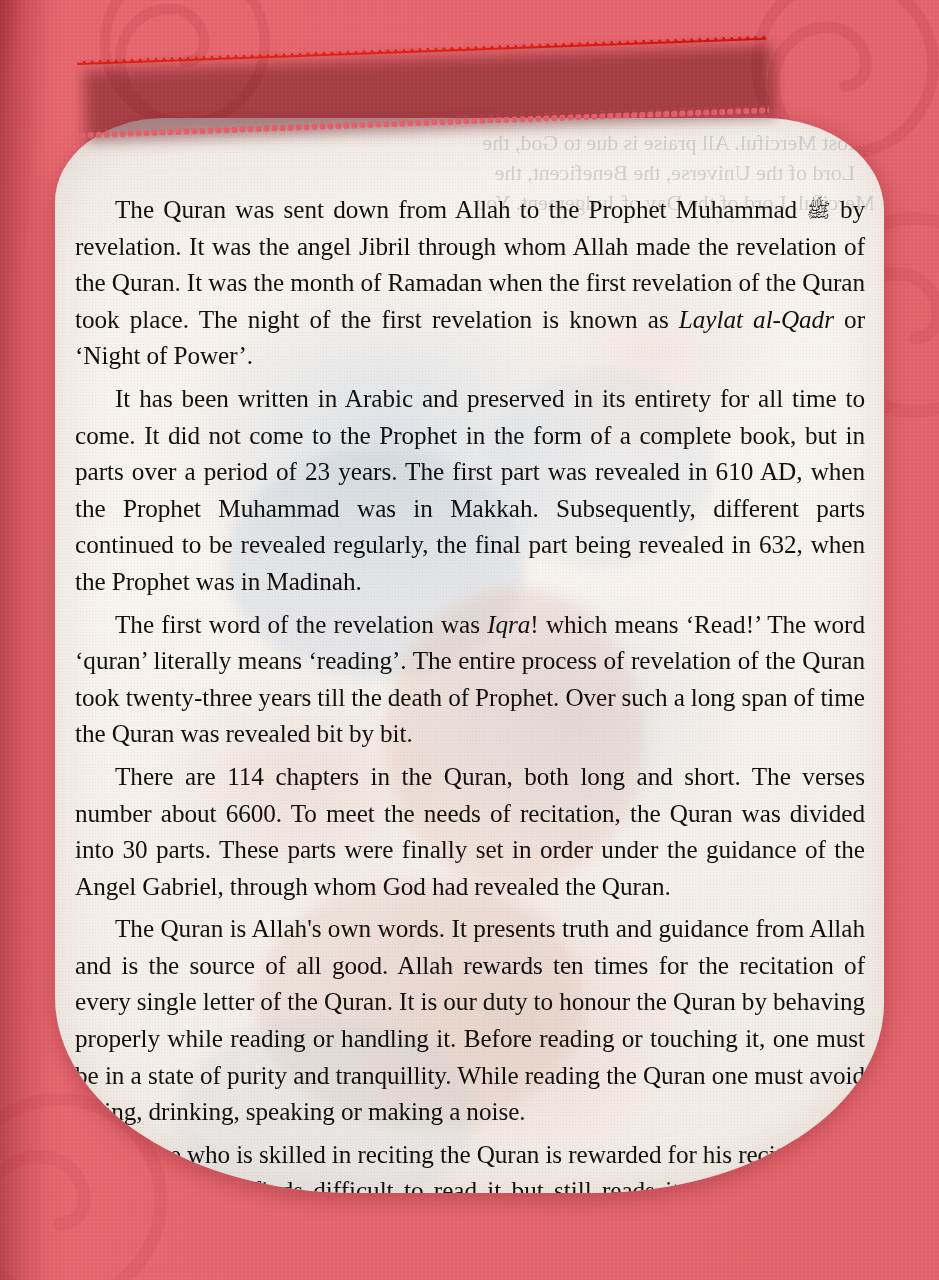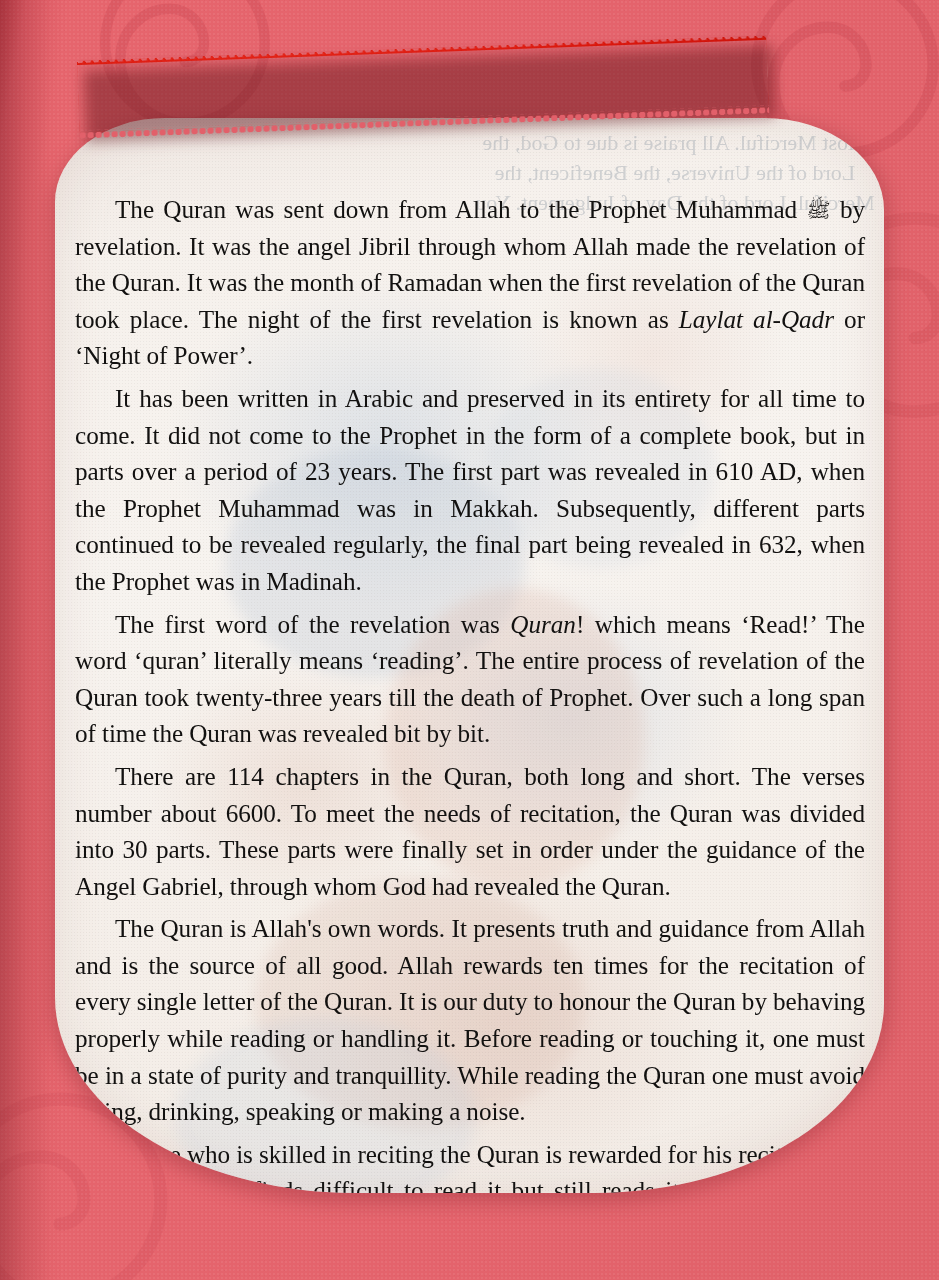--- a/index.html
+++ b/index.html
@@ -277,21 +277,21 @@
 
     <div class="showthrough">
       <div>Most Merciful. All praise is due to God, the</div>
       <div>Lord of the Universe, the Beneficent, the</div>
       <div>Merciful, Lord of the Day of Judgement. You</div>
     </div>
 
     <div class="content" id="content">
         <p class="para">The Quran was sent down from Allah to the Prophet Muhammad <span class="pbuh">ﷺ</span> by revelation. It was the angel Jibril through whom Allah made the revelation of the Quran. It was the month of Ramadan when the first revelation of the Quran took place. The night of the first revelation is known as <i>Laylat al-Qadr</i> or ‘Night of Power’.</p>
         <p class="para">It has been written in Arabic and preserved in its entirety for all time to come. It did not come to the Prophet in the form of a complete book, but in parts over a period of 23 years. The first part was revealed in 610 AD, when the Prophet Muhammad was in Makkah. Subsequently, different parts continued to be revealed regularly, the final part being revealed in 632, when the Prophet was in Madinah.</p>
-        <p class="para">The first word of the revelation was <i>Quran</i>! which means ‘Read!’ The word ‘quran’ literally means ‘reading’. The entire process of revelation of the Quran took twenty-three years till the death of Prophet. Over such a long span of time the Quran was revealed bit by bit.</p>
+        <p class="para">The first word of the revelation was <i>Iqra</i>! which means ‘Read!’ The word ‘quran’ literally means ‘reading’. The entire process of revelation of the Quran took twenty-three years till the death of Prophet. Over such a long span of time the Quran was revealed bit by bit.</p>
         <p class="para">There are 114 chapters in the Quran, both long and short. The verses number about 6600. To meet the needs of recitation, the Quran was divided into 30 parts. These parts were finally set in order under the guidance of the Angel Gabriel, through whom God had revealed the Quran.</p>
         <p class="para">The Quran is Allah's own words. It presents truth and guidance from Allah and is the source of all good. Allah rewards ten times for the recitation of every single letter of the Quran. It is our duty to honour the Quran by behaving properly while reading or handling it. Before reading or touching it, one must be in a state of purity and tranquillity. While reading the Quran one must avoid eating, drinking, speaking or making a noise.</p>
         <p class="para narrow">One who is skilled in reciting the Quran is rewarded for his recitation. And one who finds difficult to read it but still reads it, will receive a double reward—for reading and for striving (Al-Bukhari)</p>
       </div>
   </div>
 
   <div class="ribbon-wrap">
     <div class="ribbon-shadow"></div>
     <div class="ribbon">
       <div class="ribbon-noise"></div>

